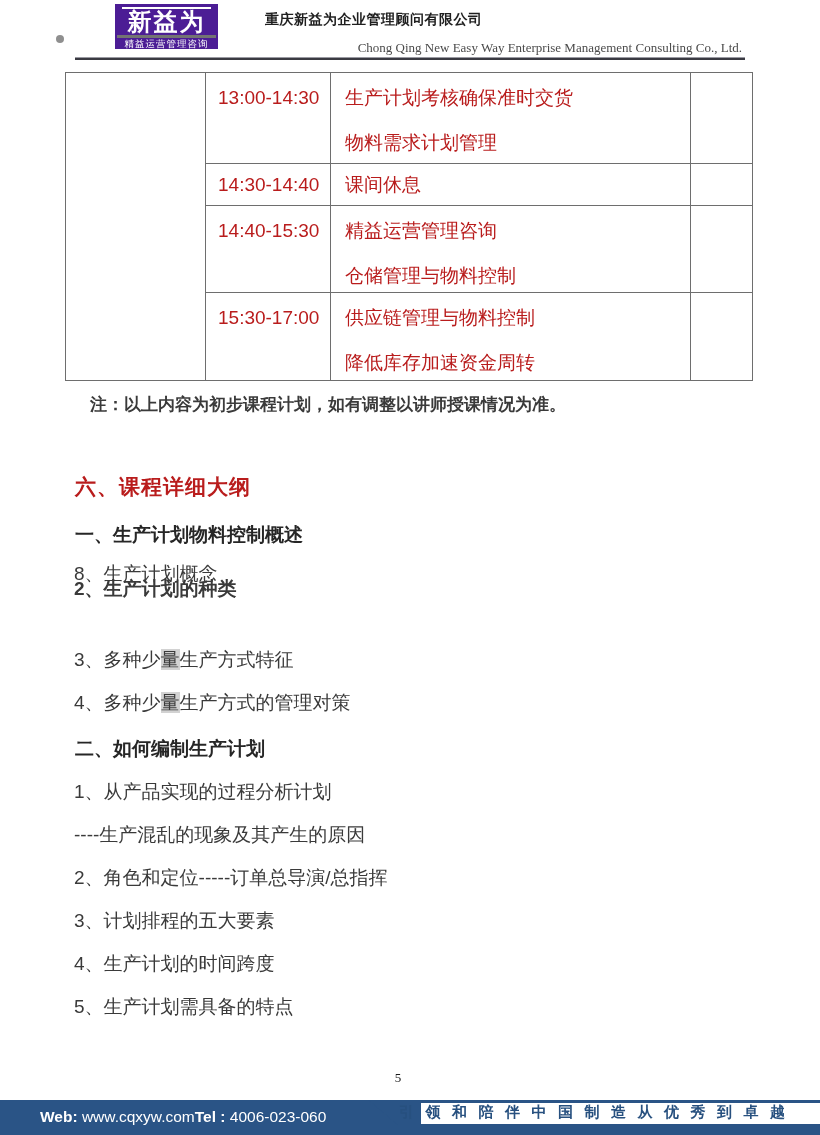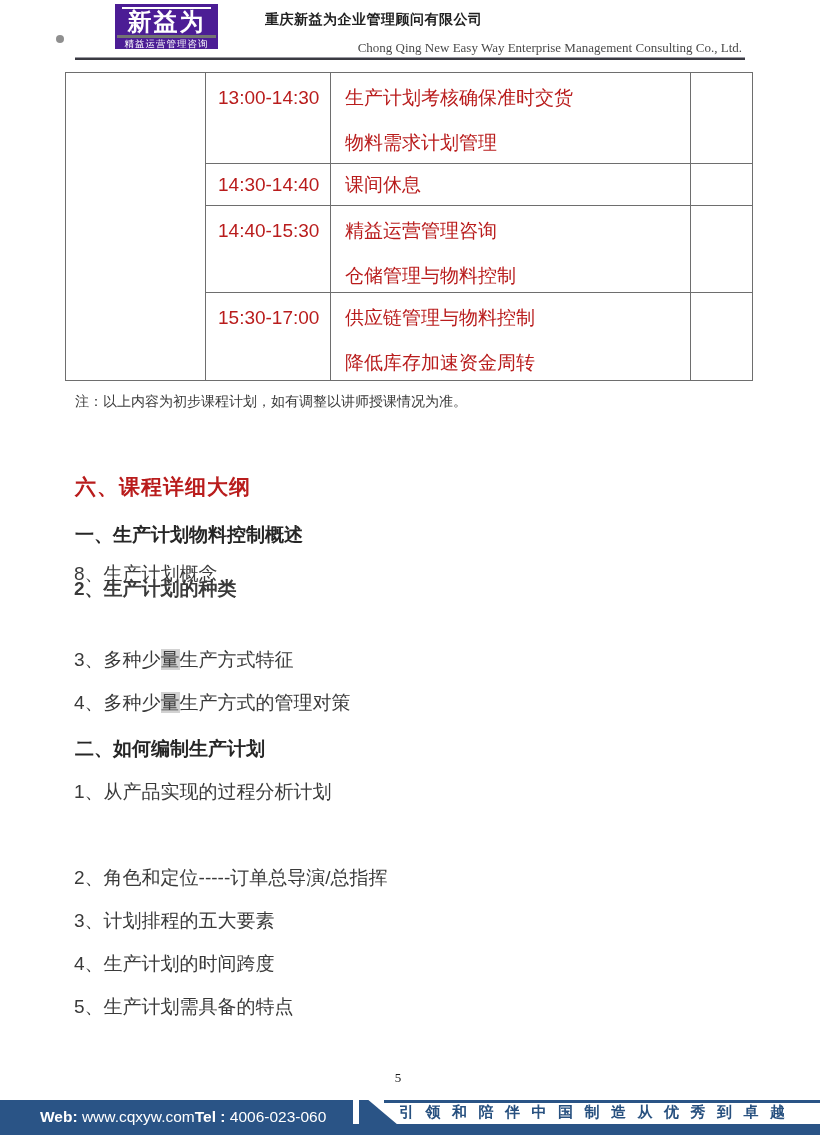--- a/index.html
+++ b/index.html
@@ -33,32 +33,32 @@
   .col-time  { width:125px; }
   .col-course{ width:360px; }
   .col-blank2{ width:62px; }
   .td-time   { padding:8px 4px 0 12px; }
   .td-course { padding:8px 6px 0 14px; }
   .row-short .td-time, .row-short .td-course { padding-top:4px; }
   .cell-line { line-height:33px; white-space:nowrap; }
   .cell-line + .cell-line { margin-top:12px; }
 
   
-  .note { position:absolute; left:75px; top:393px; font-size:14px; color:#3a3a3a; white-space:nowrap; }
+  .note { position:absolute; left:90px; top:393px; font-size:17px; color:#3a3a3a; white-space:nowrap;font-weight:bold; }
   .sec-title { position:absolute; left:75px; top:473px; font-size:21px; font-weight:bold;
     color:#b91c1c; letter-spacing:1px; white-space:nowrap; }
   .o-head { position:absolute; left:75px; font-size:19px; font-weight:bold; color:#262626; white-space:nowrap; }
   .o-item { position:absolute; left:74px; font-size:19px; color:#3a3a3a; white-space:nowrap; }
   .hl { background:#d2d2d2; }
 
   
   .pageno { position:absolute; left:0; top:1070px; width:796px; text-align:center;
     font-size:13px; color:#1a1a1a; font-family:"Liberation Serif", serif; }
   .f-strip { position:absolute; left:0; top:1124px; width:820px; height:11px; background:#2a5486; }
-  .f-banner { position:absolute; left:0; top:1100px; width:353px; height:35px; background:#2a5486; }
+  .f-banner { position:absolute; left:0; top:1100px; width:421px; height:35px; background:#2a5486; }
   .f-banner-text { white-space:pre; color:#ffffff; font-size:15.5px; line-height:34px; padding-left:40px; }
   .f-diag { position:absolute; left:359px; top:1100px; width:39px; height:25px; background:#2a5486;
     -webkit-clip-path:polygon(0 0, 24% 0, 100% 100%, 0 100%); clip-path:polygon(0 0, 24% 0, 100% 100%, 0 100%); }
   .f-line { position:absolute; left:384px; top:1100px; width:436px; height:3px; background:#2a5486; }
   .f-slogan { position:absolute; left:399px; top:1103px; font-size:15px; font-weight:bold;
     color:#27507f; letter-spacing:11.5px; white-space:nowrap; }
 </style>
 </head>
 <body>
 
@@ -132,20 +132,21 @@
   <div class="sec-title">六、课程详细大纲</div>
 
   <div class="o-head" style="top:522px;">一、生产计划物料控制概述</div>
   <div class="o-item" style="top:561px;">8、生产计划概念</div>
   <div class="o-item" style="top:576px;font-weight:bold;">2、生产计划的种类</div>
   <div class="o-item" style="top:647px;"><span>3、多种少</span><span class="hl">量</span><span>生产方式特征</span></div>
   <div class="o-item" style="top:690px;"><span>4、多种少</span><span class="hl">量</span><span>生产方式的管理对策</span></div>
 
   <div class="o-head" style="top:736px;">二、如何编制生产计划</div>
   <div class="o-item" style="top:779px;">1、从产品实现的过程分析计划</div>
+  <div class="o-item" style="top:822px;">----生产混乱的现象及其产生的原因</div>
   <div class="o-item" style="top:865px;">2、角色和定位-----订单总导演/总指挥</div>
   <div class="o-item" style="top:908px;">3、计划排程的五大要素</div>
   <div class="o-item" style="top:951px;">4、生产计划的时间跨度</div>
   <div class="o-item" style="top:994px;">5、生产计划需具备的特点</div>
 
   <div class="pageno">5</div>
   <div class="f-strip"></div>
   <div class="f-banner">
     <div class="f-banner-text"><b>Web:</b><span> www.cqxyw.com</span><b>Tel : </b><span>4006-023-060</span></div>
   </div>

